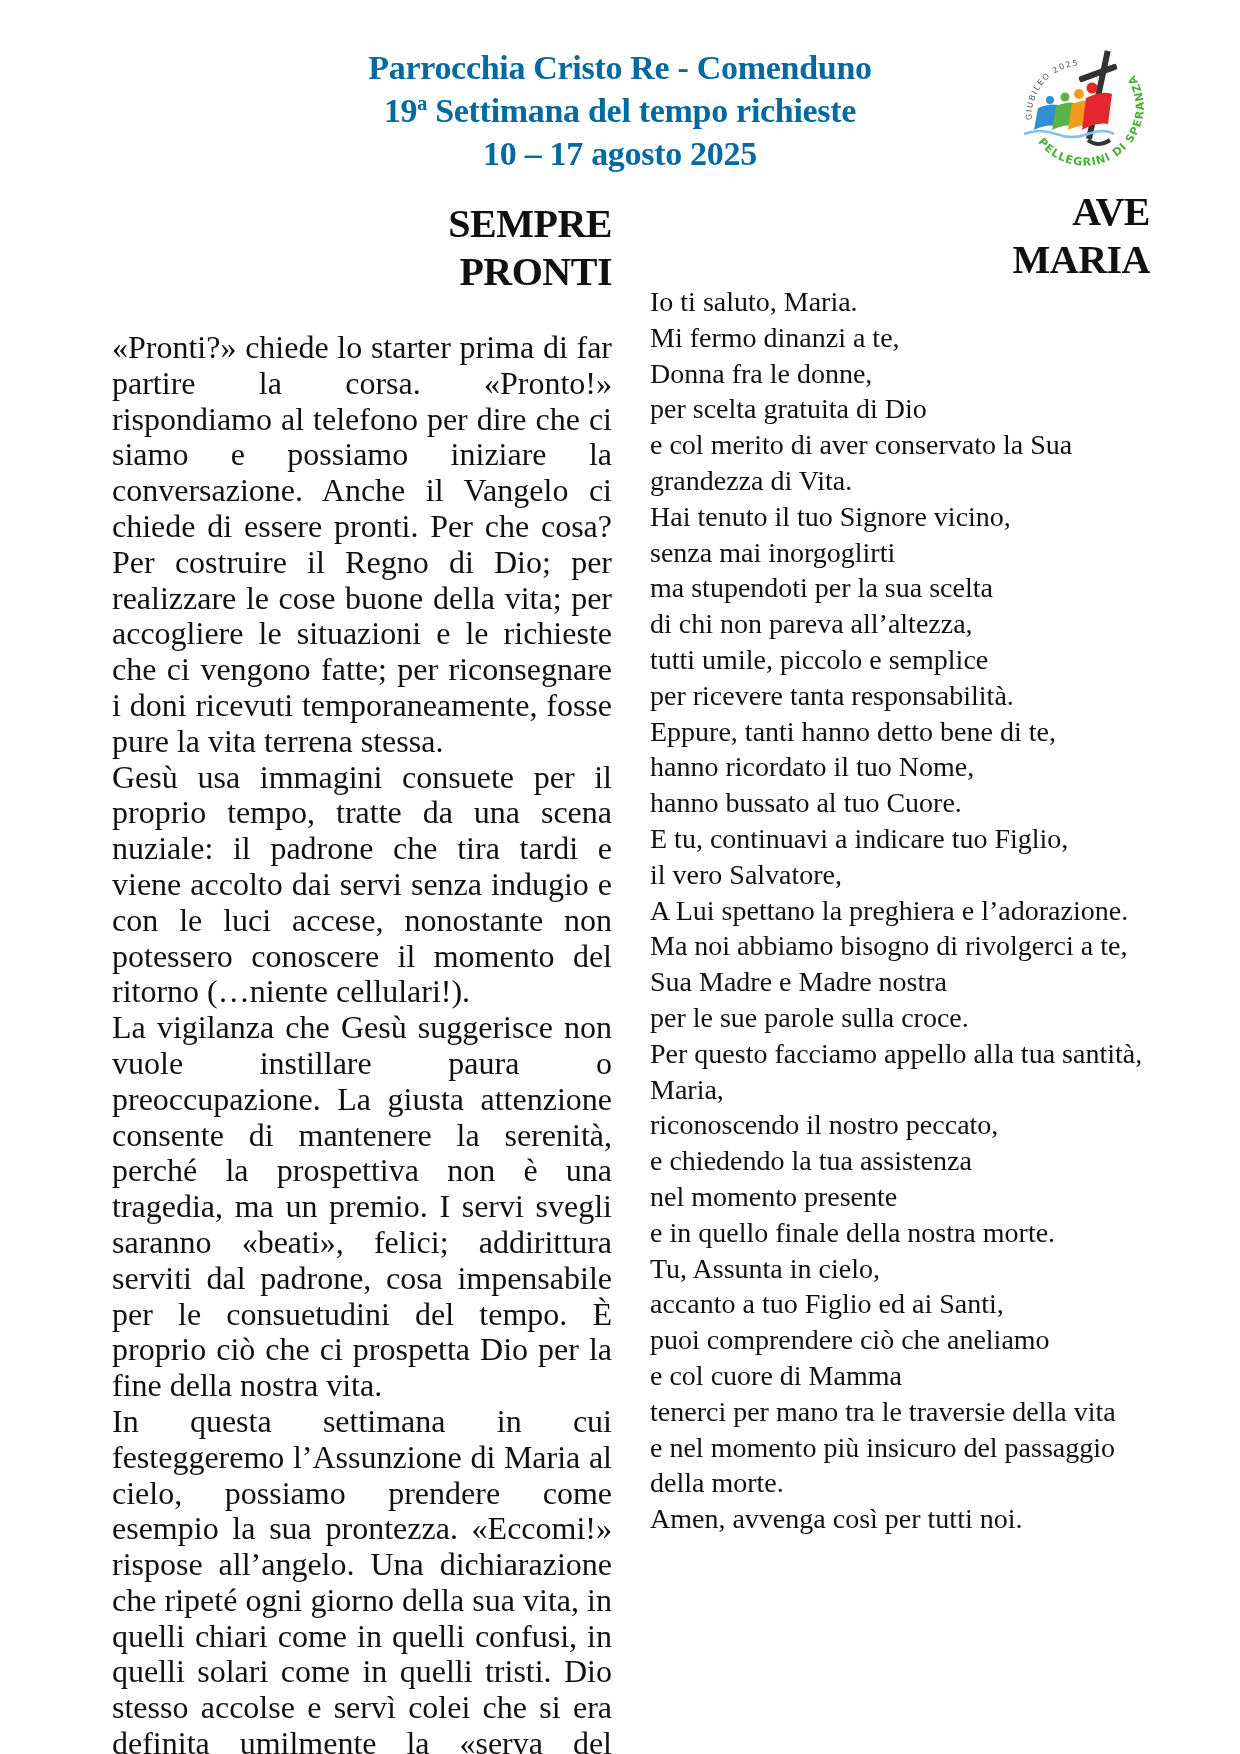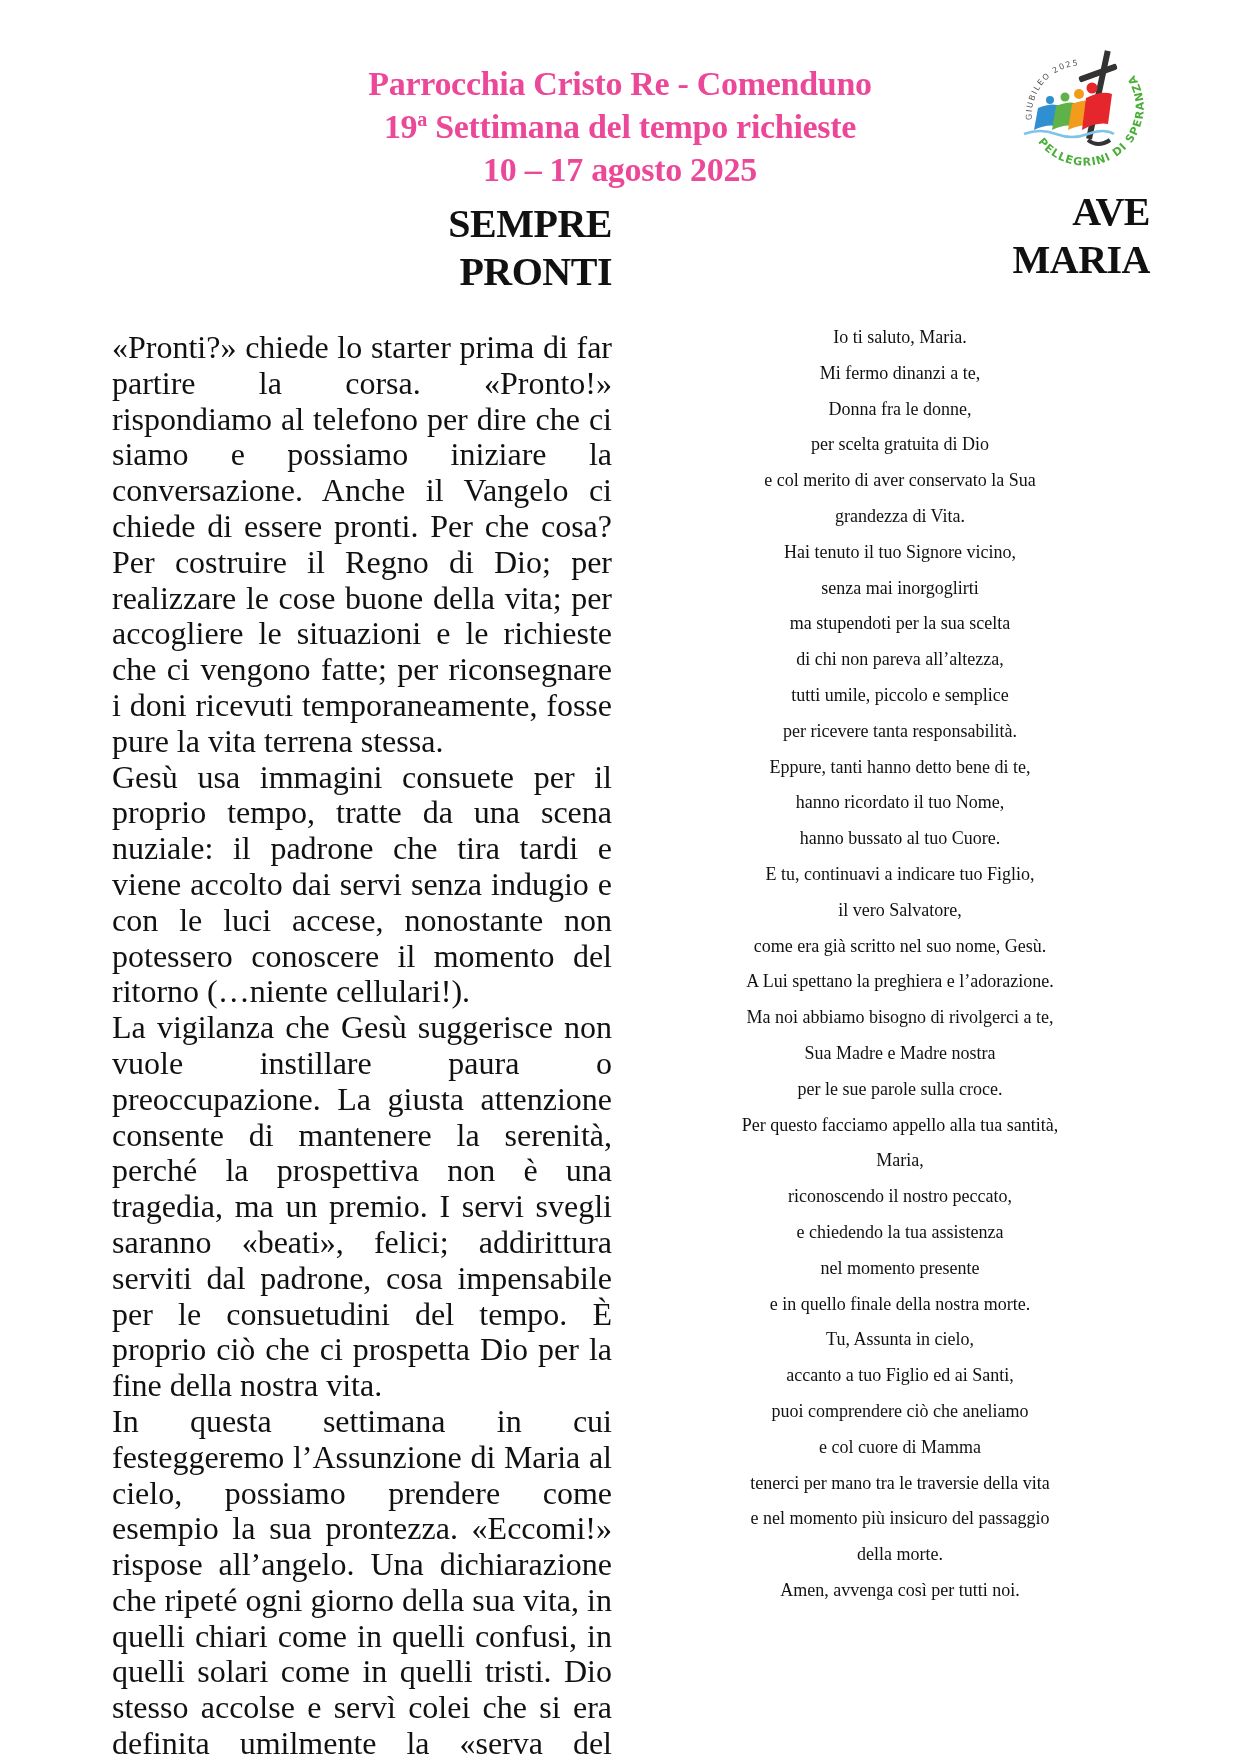--- a/index.html
+++ b/index.html
@@ -2,40 +2,40 @@
 <html><head>
 <meta charset="utf-8">
 <style>
   html, body { margin: 0; padding: 0; background: #ffffff; }
   body {
     width: 1240px; height: 1754px; position: relative; overflow: hidden;
     font-family: "Liberation Serif", "DejaVu Serif", serif; color: #111;
   }
   .header {
     position: absolute; left: 290px; top: 46px; width: 660px;
-    text-align: center; color: #ec4899; font-weight: bold;
-    font-size: 34px; line-height: 43px; letter-spacing: -0.3px; margin-top: 16px;
+    text-align: center; color: #0369a1; font-weight: bold;
+    font-size: 34px; line-height: 43px; letter-spacing: -0.3px;
   }
   .header sup { font-size: 20px; vertical-align: 12px; line-height: 0; }
   .logo { position: absolute; left: 1010px; top: 42px; width: 140px; height: 140px; }
   .col-left { position: absolute; left: 112px; top: 200px; width: 500px; }
   .col-right { position: absolute; left: 650px; top: 188px; width: 500px; }
   .col-title {
     text-align: right; font-weight: bold; font-size: 40px; line-height: 48px;
     margin: 0; letter-spacing: -0.5px;
   }
   .col-left .col-title { margin-left: -40px; }
   .col-right .col-title { margin-left: 0; }
   .prose {
     margin-top: 34px; font-size: 32px; line-height: 35.8px;
     text-align: justify; hyphens: manual;
   }
   .prose p { margin: 0; }
   .prayer {
-    margin-top: 36px; text-align: center; font-size: 18px; line-height: 35.8px;
+    text-align: left; font-size: 28px; line-height: 35.8px;
   }
   .prayer div { white-space: nowrap; }
 </style>
 </head>
 <body>
 
 <div class="header">
   <div>Parrocchia Cristo Re - Comenduno</div>
   <div><span>19</span><sup>a</sup><span> Settimana del tempo richieste</span></div>
   <div>10 – 17 agosto 2025</div>
@@ -97,21 +97,20 @@
       <div>senza mai inorgoglirti</div>
       <div>ma stupendoti per la sua scelta</div>
       <div>di chi non pareva all’altezza,</div>
       <div>tutti umile, piccolo e semplice</div>
       <div>per ricevere tanta responsabilità.</div>
       <div>Eppure, tanti hanno detto bene di te,</div>
       <div>hanno ricordato il tuo Nome,</div>
       <div>hanno bussato al tuo Cuore.</div>
       <div>E tu, continuavi a indicare tuo Figlio,</div>
       <div>il vero Salvatore,</div>
-      <div>come era già scritto nel suo nome, Gesù.</div>
       <div>A Lui spettano la preghiera e l’adorazione.</div>
       <div>Ma noi abbiamo bisogno di rivolgerci a te,</div>
       <div>Sua Madre e Madre nostra</div>
       <div>per le sue parole sulla croce.</div>
       <div>Per questo facciamo appello alla tua santità,</div>
       <div>Maria,</div>
       <div>riconoscendo il nostro peccato,</div>
       <div>e chiedendo la tua assistenza</div>
       <div>nel momento presente</div>
       <div>e in quello finale della nostra morte.</div>

